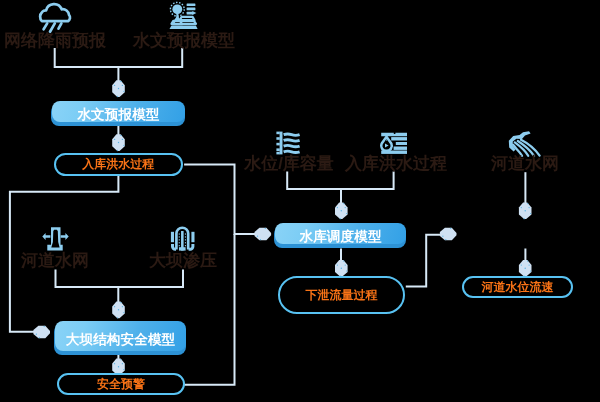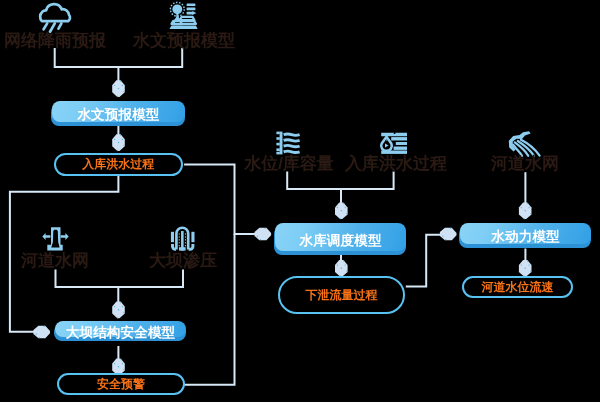--- a/index.html
+++ b/index.html
@@ -273,29 +273,25 @@
   <div class="ilabel" style="left:289px;top:158px">水位/库容量</div>
   <div class="ilabel" style="left:396px;top:158px">入库洪水过程</div>
   <div class="ilabel" style="left:525px;top:158px">河道水网</div>
   <div class="ilabel" style="left:55px;top:255px">河道水网</div>
   <div class="ilabel" style="left:183px;top:255px">大坝渗压</div>
 
   <div class="pboxwrap" style="left:52.3px;top:100.9px;width:132.3px;height:24.8px">
     <div class="shadow"></div>
     <div class="face">水文预报模型</div>
   </div>
-  <div class="pboxwrap" style="left:275px;top:223px;width:131px;height:32px">
+  <div class="pboxwrap" style="left:275px;top:223px;width:131px;height:25px">
     <div class="shadow"></div>
     <div class="face">水库调度模型</div>
   </div>
-  <div class="pboxwrap" style="left:460px;top:223px;width:131px;height:25px">
-    <div class="shadow"></div>
-    <div class="face">水动力模型</div>
-  </div>
-  <div class="pboxwrap" style="left:55px;top:321px;width:131px;height:20px">
+  <div class="pboxwrap" style="left:55px;top:321px;width:131px;height:34px">
     <div class="shadow"></div>
     <div class="face">大坝结构安全模型</div>
   </div>
 
   <div class="oval" style="left:53.6px;top:152.6px;width:129.2px;height:23.3px">入库洪水过程</div>
   <div class="oval" style="left:278px;top:276px;width:127px;height:38px">下泄流量过程</div>
   <div class="oval" style="left:462px;top:276px;width:111px;height:22px">河道水位流速</div>
   <div class="oval" style="left:57px;top:373px;width:128px;height:22px">安全预警</div>
 
 </div>

